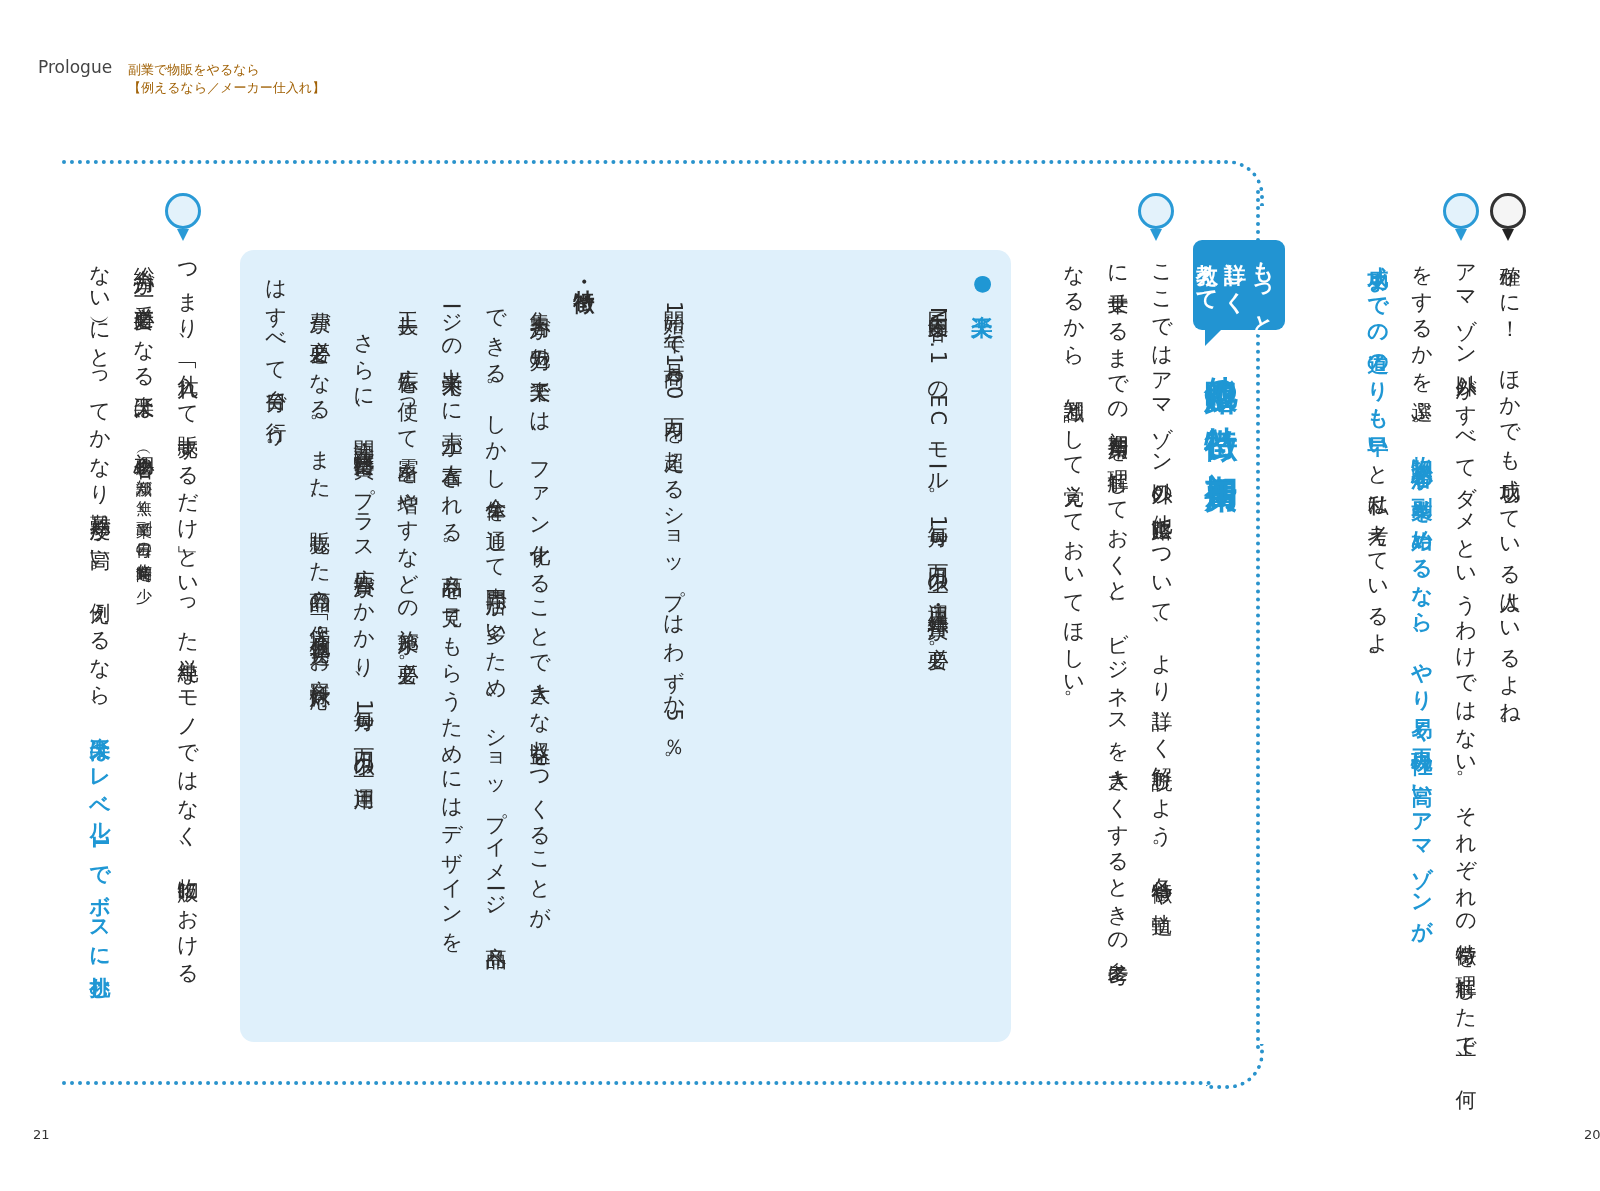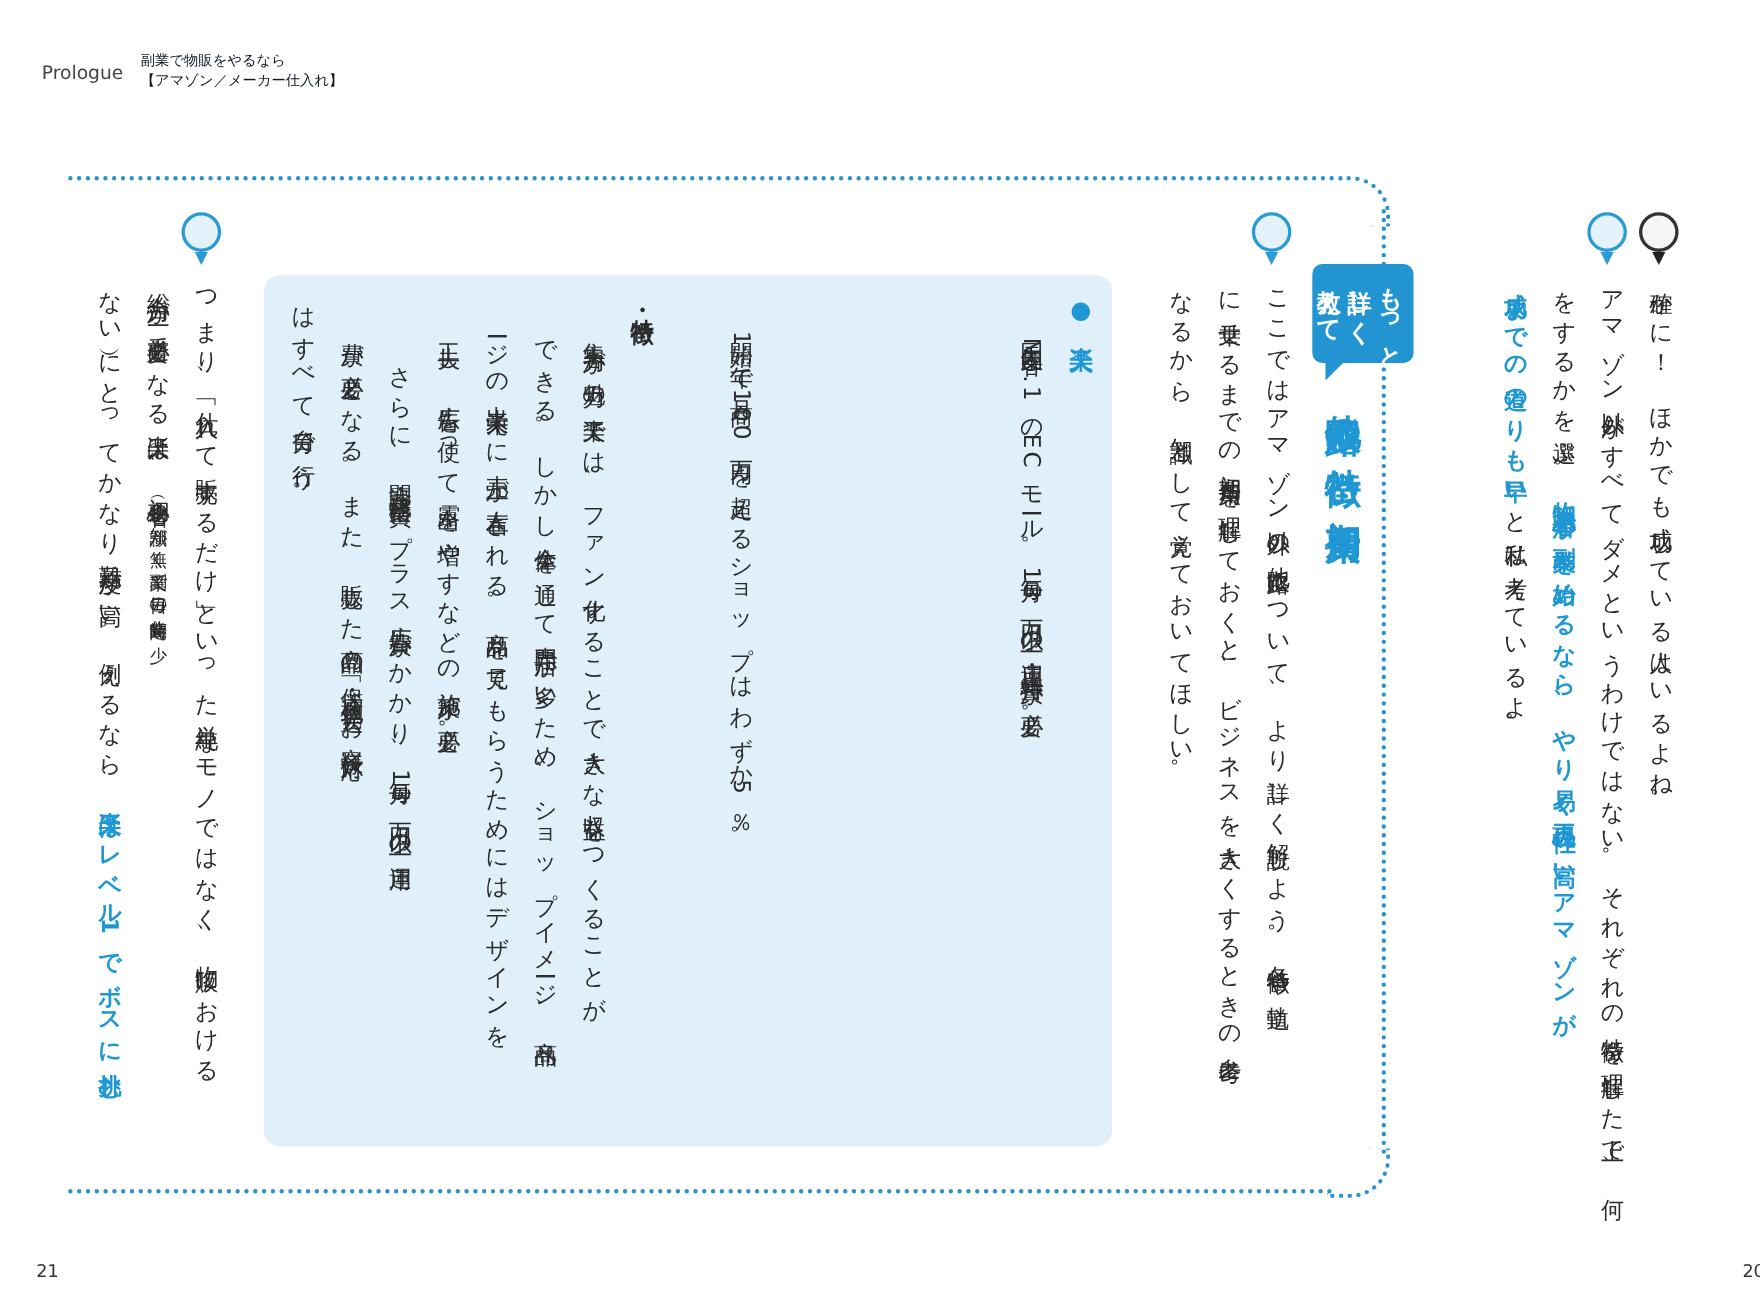--- a/index.html
+++ b/index.html
@@ -1,21 +1,21 @@
 <!DOCTYPE html>
 <html><head>
 <meta charset="utf-8">
 <style>
   html, body { margin:0; padding:0; background:#ffffff; }
   body { width:1600px; height:1191px; position:relative; overflow:hidden;
          font-family:"DejaVu Sans", "Liberation Sans", sans-serif; color:#2b2b2b; }
   .abs { position:absolute; }
   .hdr-prologue { left:38px; top:57px; font-size:17px; color:#444; }
-  .hdr-title { left:128px; top:47px; font-size:13px; line-height:18px; color:#0f172a; }
-  .pagenum { font-size:16px; color:#333; top:1127px;margin-top:19px; }
+  .hdr-title { left:128px; top:61px; font-size:13px; line-height:18px; color:#a16207; }
+  .pagenum { font-size:13px; color:#333; top:1127px; }
   .dotline-top { left:62px; top:160px; width:1160px; height:0; border-top:4px dotted #2a93cc; }
   .dotline-bot { left:62px; top:1081px; width:1150px; height:0; border-top:4px dotted #2a93cc; }
   .dotline-right { left:1256px; top:190px; width:0; height:860px; border-left:4px dotted #2a93cc; }
   .corner-tr { left:1218px; top:160px; width:42px; height:42px; border-top:4px dotted #2a93cc; border-right:4px dotted #2a93cc; border-top-right-radius:36px; border-left:none; border-bottom:none; }
   .corner-br { left:1206px; top:1044px; width:54px; height:41px; border-bottom:4px dotted #2a93cc; border-right:4px dotted #2a93cc; border-bottom-right-radius:36px; }
   .vcol { writing-mode:vertical-rl; -webkit-writing-mode:vertical-rl; font-size:21px; line-height:44px; letter-spacing:3px; white-space:nowrap; }
   .hl { color:#1f97d4; font-weight:bold; }
   .avatar { width:36px; height:36px; border-radius:50%; border:3px solid #2a9ad6; background:#e3f2fb; box-sizing:border-box; }
   .avatar-pin { width:0; height:0; border-left:6px solid transparent; border-right:6px solid transparent; border-top:12px solid #2a9ad6; }
   .avatar.dark { border-color:#333; background:#f5f5f5; }
@@ -25,21 +25,21 @@
   .bubble-text { writing-mode:vertical-rl; color:#fff; font-weight:bold; font-size:22px; line-height:28px; letter-spacing:2px; position:absolute; right:8px; top:6px; }
   .heading { left:1198px; top:350px; writing-mode:vertical-rl; font-size:33px; font-weight:bold; color:#1f97d4; letter-spacing:3px; }
   .infobox { left:240px; top:250px; width:771px; height:792px; background:#dff0fb; border-radius:14px; }
 </style>
 </head>
 <body>
 
 <div class="abs hdr-prologue">Prologue</div>
 <div class="abs hdr-title">
   <div>副業で物販をやるなら</div>
-  <div>【アマゾン／メーカー仕入れ】</div>
+  <div>【例えるなら／メーカー仕入れ】</div>
 </div>
 
 <div class="abs pagenum" style="left:33px;">21</div>
 <div class="abs pagenum" style="left:1584px;">20</div>
 
 <div class="abs dotline-top"></div>
 <div class="abs corner-tr"></div>
 <div class="abs dotline-right"></div>
 <div class="abs corner-br"></div>
 <div class="abs dotline-bot"></div>

